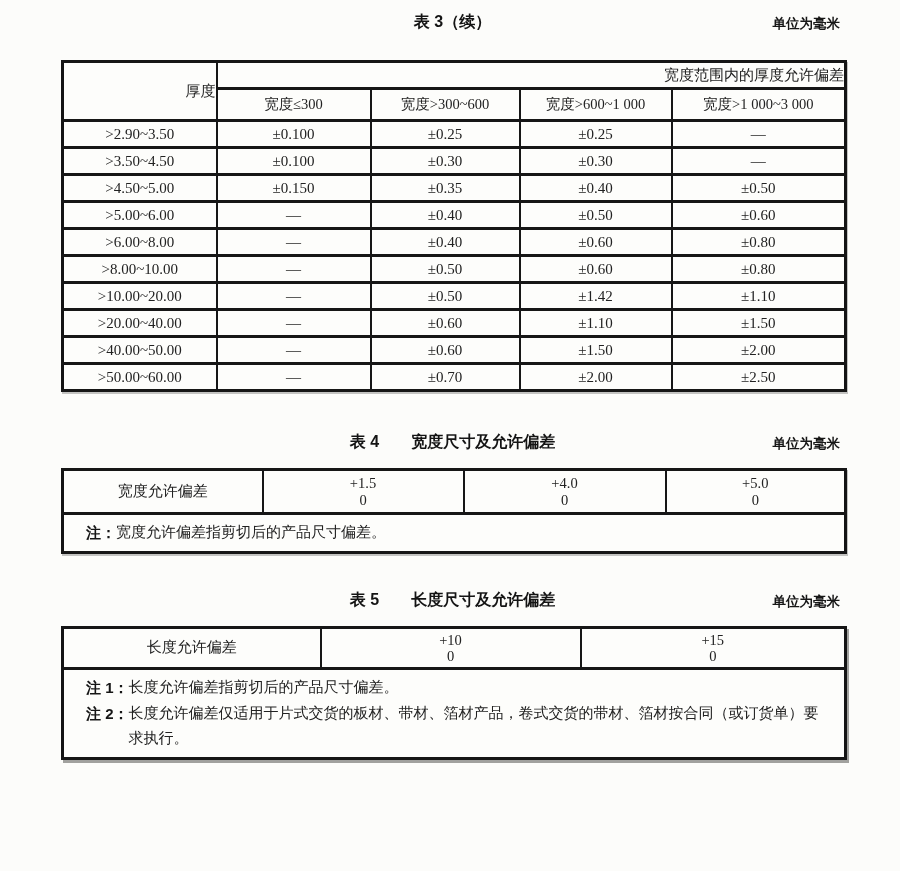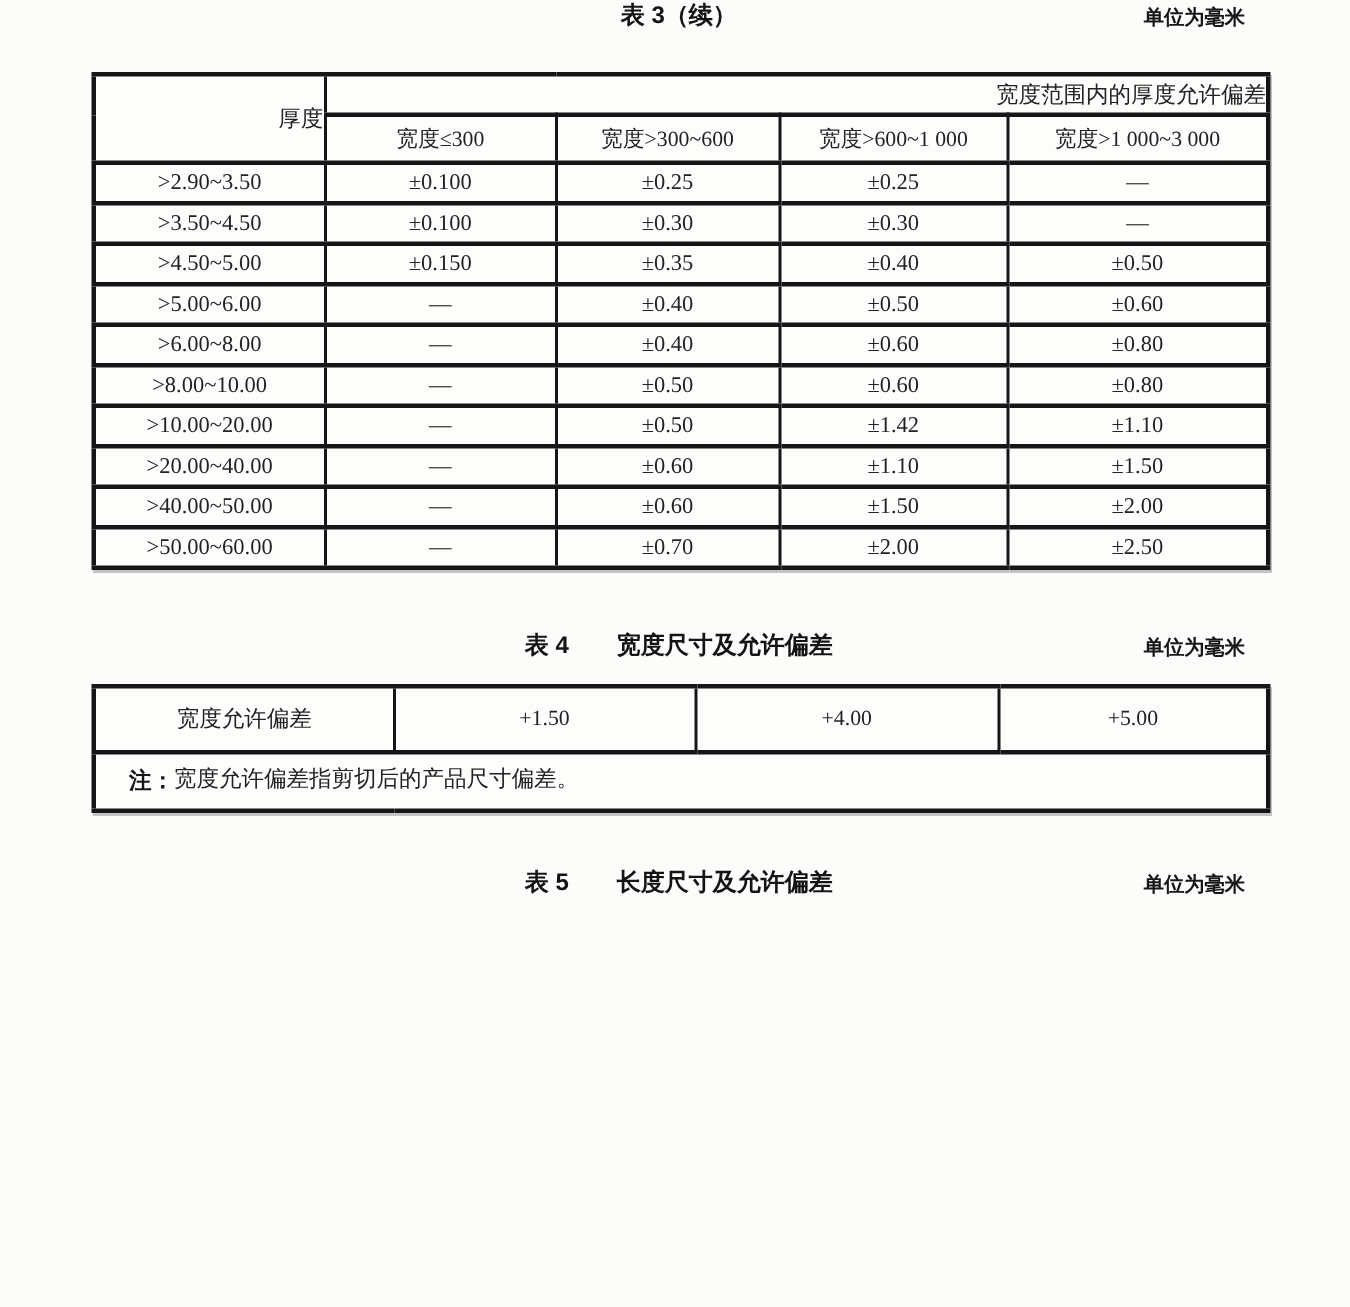--- a/index.html
+++ b/index.html
@@ -3,32 +3,32 @@
 <meta charset="utf-8">
 <style>
   * { box-sizing: border-box; margin: 0; padding: 0; }
   html, body {
     width: 900px; height: 871px;
     background: #fcfcfa;
     overflow: hidden;
     font-family: "Liberation Serif", "DejaVu Serif", serif;
     color: #1f1f1f;
   }
-  .sheet { width: 783px; margin-left: 61px; }
+  .sheet { width: 783px; margin-left: 61px; padding-top: 12px; }
 
   
   .caption { position: relative; height: 22px; }
   .cap-center {
     position: absolute; left: 0; right: 0; text-align: center;
     font-family: "Liberation Sans", "DejaVu Sans", sans-serif;
     font-weight: bold; font-size: 16px; color: #141414;
   }
   .cap-gap { margin-left: 32px; }
   .cap-unit {
-    position: absolute; right: 14px; top: 3px;
+    position: absolute; right: 4px; top: 3px;
     font-family: Liberation Sans, sans-serif;
     font-weight: 600; font-size: 13.5px; color: #171717;
   }
 
   
   table {
     border-collapse: collapse; table-layout: fixed;
     width: 783px; background: #fdfdfb;
     border: 3px solid #141414;
   }
@@ -52,21 +52,21 @@
 
   #t5 { margin-top: 14px; box-shadow: 2px 3px 0 rgba(70,70,65,0.5); }
   #t5 .hrow th { height: 30px; }
   #t5 .vrow td { height: 41px; }
 
   .cap4 { margin-top: 40px; }
   .cap5 { margin-top: 36px; }
 
   
   .stack {
-    display: inline-flex; flex-direction: row; align-items: center;
+    display: inline-flex; flex-direction: column; align-items: center;
     line-height: 1.12; font-size: 14.5px;
   }
 
   
   .note-cell { text-align: left; padding: 5px 12px 5px 22px; }
   .note { display: flex; line-height: 1.72; font-size: 15px; }
   .nlabel {
     font-family: "Liberation Sans", "DejaVu Sans", sans-serif;
     font-weight: bold; white-space: nowrap; color: #161616;
   }
@@ -232,16 +232,43 @@
     <div class="cap-unit">单位为毫米</div>
   </div>
 
   <table id="t5">
     <colgroup>
       <col style="width:258px">
         <col style="width:260px">
         <col style="width:265px">
     </colgroup>
     <tbody>
+      <tr class="vrow">
+        <td>长度允许偏差</td>
+        <td>
+          <span class="stack">
+            <span>+10</span>
+            <span>0</span>
+          </span>
+        </td>
+        <td>
+          <span class="stack">
+            <span>+15</span>
+            <span>0</span>
+          </span>
+        </td>
+      </tr>
+      <tr>
+        <td class="note-cell" colspan="3">
+          <div class="note">
+            <span class="nlabel">注 1：</span>
+            <span class="ntext">长度允许偏差指剪切后的产品尺寸偏差。</span>
+          </div>
+          <div class="note">
+            <span class="nlabel">注 2：</span>
+            <span class="ntext">长度允许偏差仅适用于片式交货的板材、带材、箔材产品，卷式交货的带材、箔材按合同（或订货单）要求执行。</span>
+          </div>
+        </td>
+      </tr>
     </tbody>
   </table>
 
 </div>
 
 </body></html>

